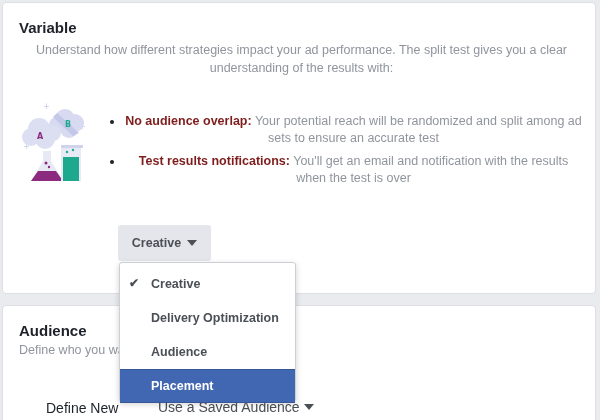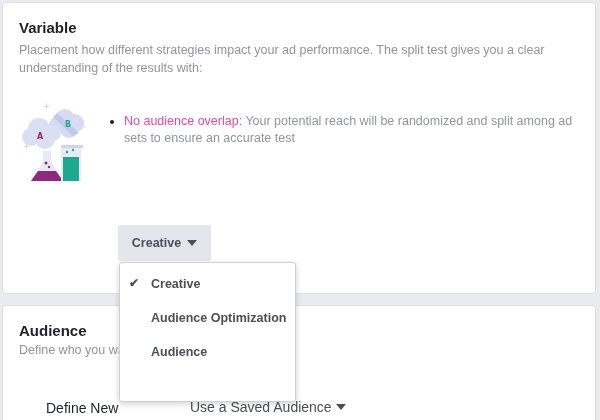--- a/index.html
+++ b/index.html
@@ -8,20 +8,21 @@
     background: #e9ebee;
     font-family: "Liberation Sans", sans-serif;
     color: #1d2129;
     position: relative;
   }
   .card {
     position: absolute;
     background: #ffffff;
     border: 1px solid #dddfe2;
     border-radius: 4px;
+    text-align: center;
   }
   .card-variable { left: 2px; top: 2px; width: 594px; height: 292px; }
   .card-audience { left: 2px; top: 305px; width: 594px; height: 130px; }
 
   .section-title {
     position: absolute;
     font-size: 15px;
     font-weight: bold;
     color: #1d2129;
   }
@@ -45,21 +46,21 @@
     line-height: 17px;
     margin-bottom: 6px;
     color: #90949c;
   }
   .bullets li::before {
     content: "";
     position: absolute; left: 2px; top: 7px;
     width: 4px; height: 4px; border-radius: 50%;
     background: #1d2129;
   }
-  .bullets .strong { color: #ec4899; font-weight: normal; }
+  .bullets .strong { color: #7f1d1d; font-weight: bold; }
 
   .select-btn {
     position: absolute;
     left: 118px; top: 225px; width: 93px; height: 36px;
     background: #e4e6eb;
     border-radius: 3px;
     font-size: 12.5px; font-weight: bold;
     color: #4b4f56;
     display: flex; align-items: center; justify-content: center;
     gap: 6px;
@@ -99,29 +100,29 @@
     position: absolute; left: 9px; top: 9px;
     font-size: 12px; color: #4b4f56;
   }
   .create-new {
     position: absolute; left: 46px; top: 400px;
     font-size: 14px; color: #1d2129;
   }
   .saved-aud {
     position: absolute; left: 158px; top: 399px;
     font-size: 14px; color: #4b4f56;
-    display: flex; align-items: center; gap: 4px; margin-left: 32px;
+    display: flex; align-items: center; gap: 4px;
   }
 </style>
 </head>
 <body>
 
 <div class="card card-variable">
   <div class="section-title" style="left:16px; top:16px;">Variable</div>
-  <div class="section-desc" style="left:16px; top:38px; width:565px;">Placement how different strategies impact your ad performance. The split test gives you a clear understanding of the results with:</div>
+  <div class="section-desc" style="left:16px; top:38px; width:565px;">Understand how different strategies impact your ad performance. The split test gives you a clear understanding of the results with:</div>
 
   <div class="illustration" style="left:18px; top:96px;">
     <svg width="66" height="86" viewBox="0 0 66 86">
 
       <text x="22" y="10" font-size="8" fill="#c9cce8" font-family="DejaVu Sans, sans-serif">+</text>
       <text x="58" y="30" font-size="8" fill="#c9cce8" font-family="DejaVu Sans, sans-serif">+</text>
       <text x="2" y="50" font-size="8" fill="#c9cce8" font-family="DejaVu Sans, sans-serif">+</text>
 
       <g fill="#d7daf0">
         <circle cx="44" cy="20" r="10"></circle>
@@ -150,20 +151,23 @@
       <rect x="40" y="46" width="22" height="3" fill="#cfd3ec"></rect>
       <circle cx="46" cy="53" r="1.2" fill="#1ea88e"></circle>
       <circle cx="52" cy="51" r="1.2" fill="#1ea88e"></circle>
     </svg>
   </div>
 
   <ul class="bullets">
     <li>
       <span class="strong">No audience overlap:</span><span> Your potential reach will be randomized and split among ad sets to ensure an accurate test</span>
     </li>
+    <li>
+      <span class="strong">Test results notifications:</span><span> You'll get an email and notification with the results when the test is over</span>
+    </li>
   </ul>
 </div>
 
 <div class="select-btn">
   <span>Creative</span>
   <span class="caret"></span>
 </div>
 
 <div class="card card-audience">
   <div class="section-title" style="left:16px; top:16px;">Audience</div>
@@ -175,18 +179,21 @@
   <span>Use a Saved Audience</span>
   <span class="caret"></span>
 </div>
 
 <div class="dropdown">
   <div class="dd-item">
     <span class="dd-check">✔</span>
     <span>Creative</span>
   </div>
   <div class="dd-item">
-    <span>Audience Optimization</span>
+    <span>Delivery Optimization</span>
   </div>
   <div class="dd-item">
     <span>Audience</span>
   </div>
+  <div class="dd-item selected-hl">
+    <span>Placement</span>
+  </div>
 </div>
 
 </body></html>

